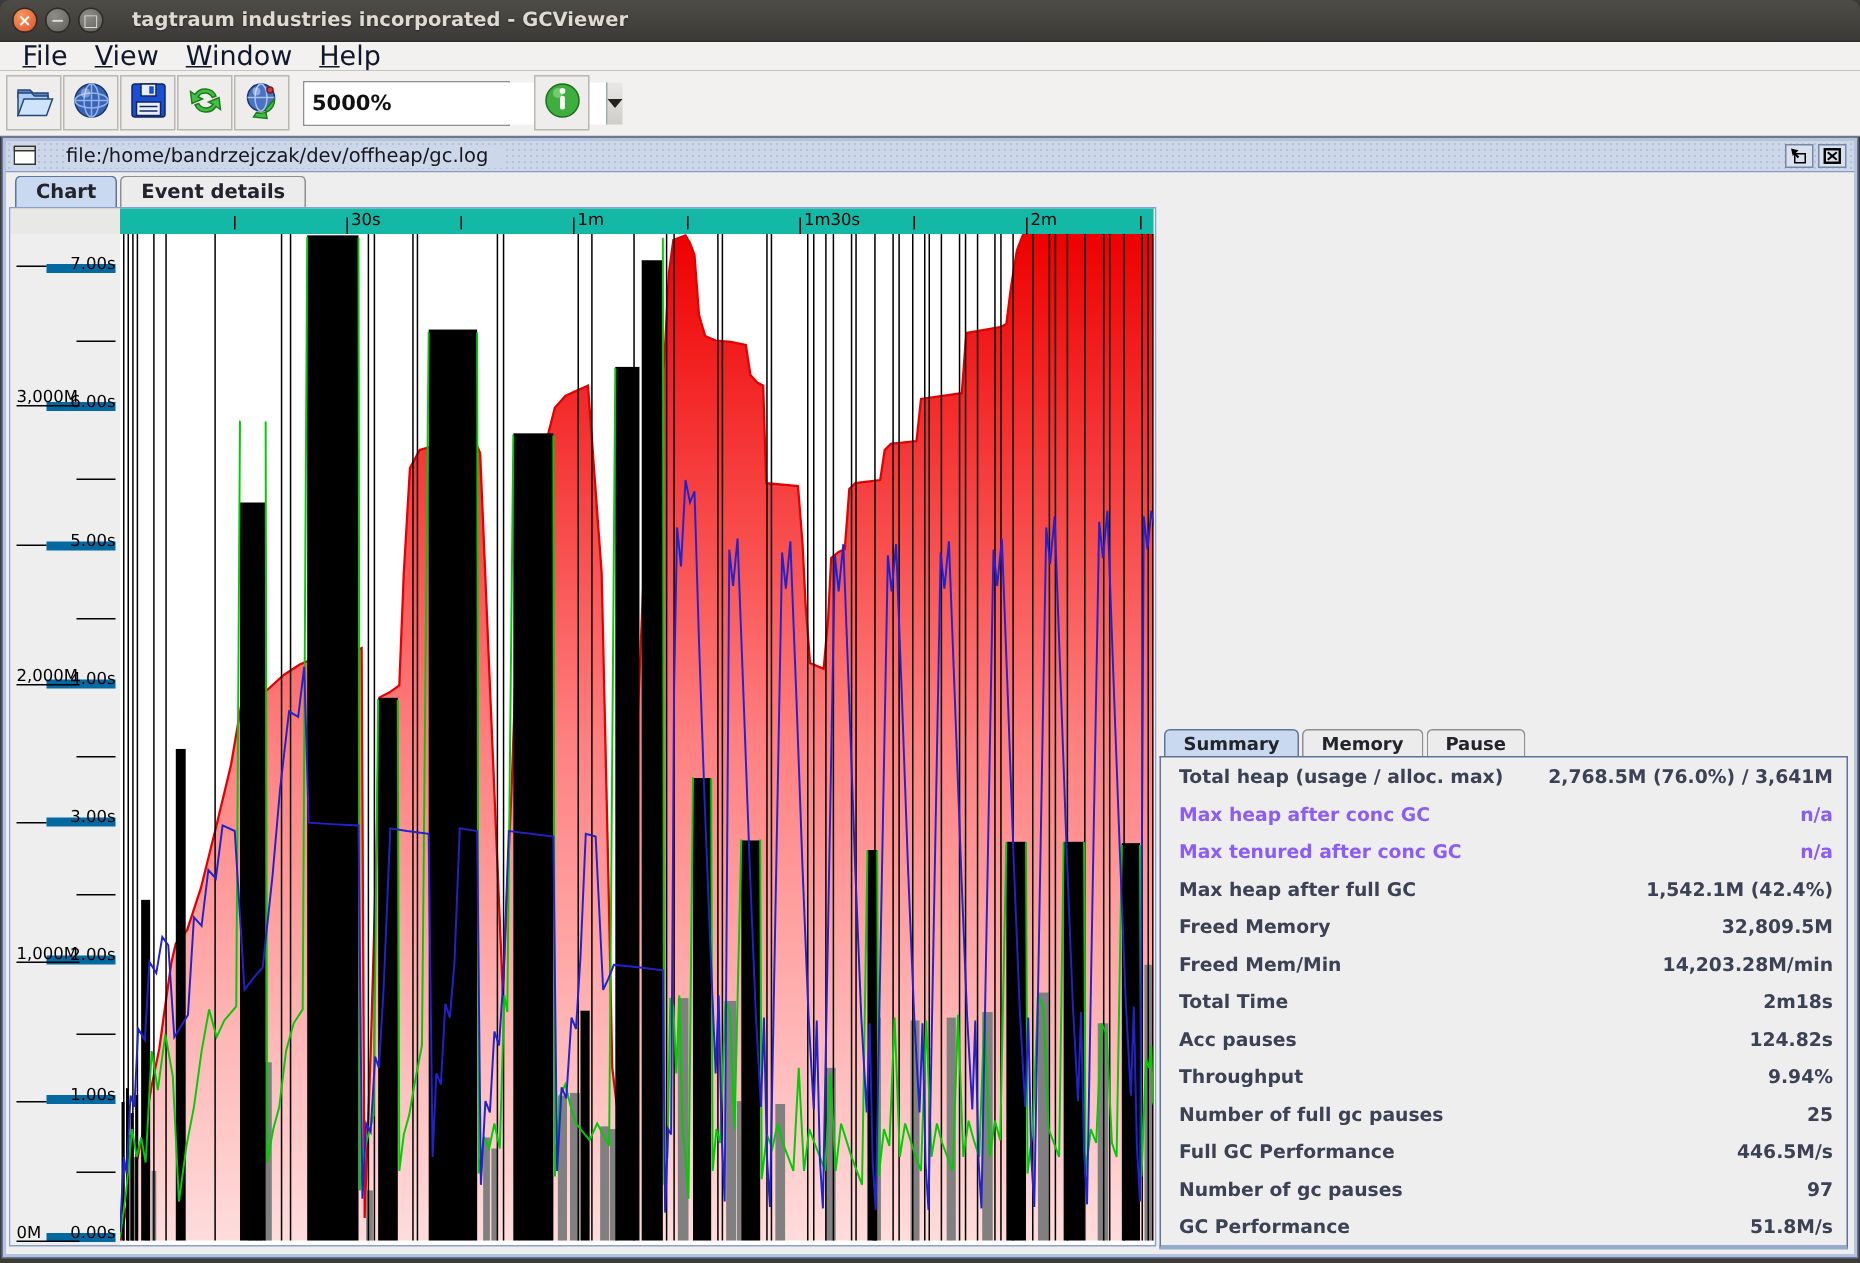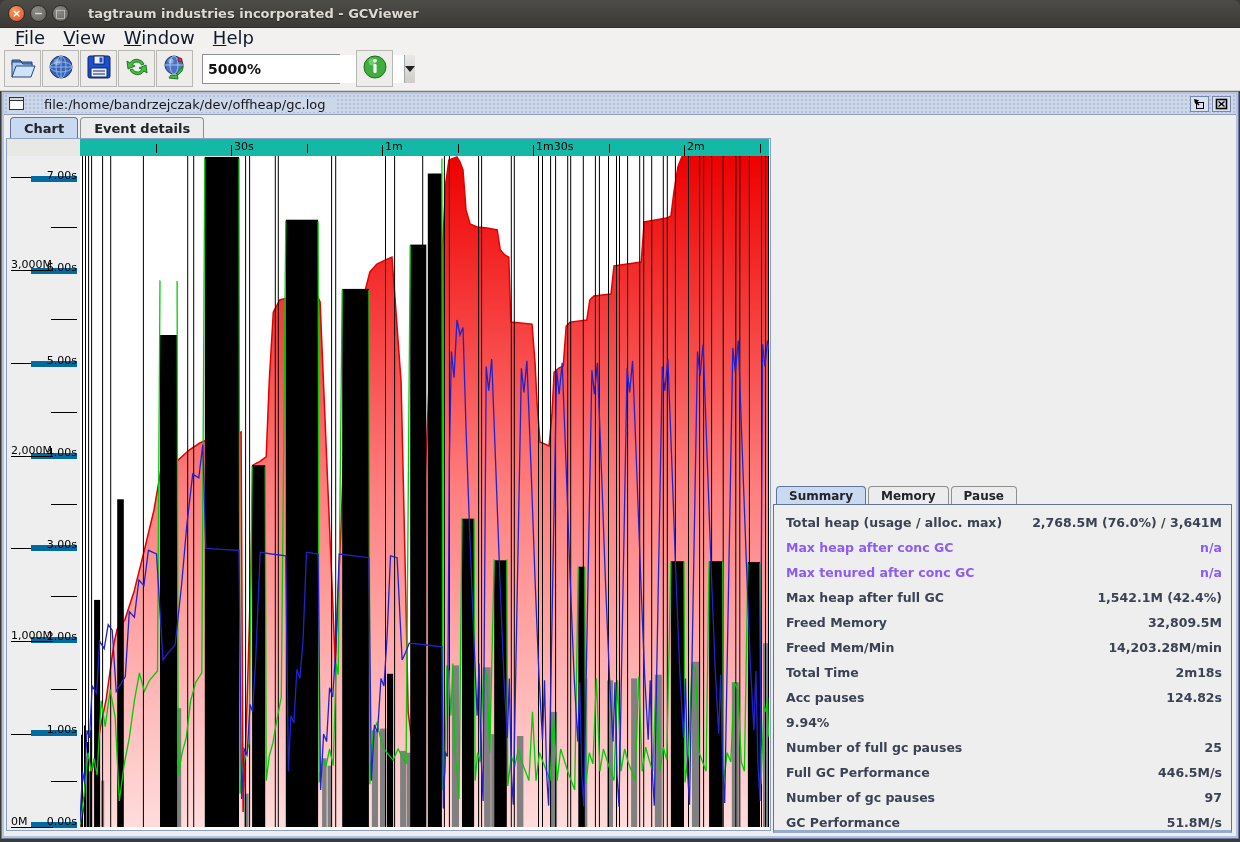--- a/index.html
+++ b/index.html
@@ -90,21 +90,21 @@
   .rightpanel { flex:1; position:relative; background:#eeeeee; }
   .rtabs { position:absolute; left:2px; top:346px; height:20px; display:flex;
            align-items:flex-end; padding-left:3px; z-index:2;}
   .rtab { font-size:12px; font-weight:bold; color:#22232b; padding:2px 12px 1px;
           border:1px solid #8f8f8f; border-bottom:none; background:#ececec;
           border-radius:4px 4px 0 0; margin-right:2px; }
   .rtab.sel { background:#c8d9f0; border-color:#5f739c; }
   .rcontent { position:absolute; left:2px; right:4px; top:366px; height:329px;
               border:1px solid #5f739c; border-bottom:3px solid #96aacc;
               background:#eeeeee; overflow:hidden; }
-  .srow { height:25px; display:flex; align-items:flex-end; padding:0 9px 0 12px;
+  .srow { height:25px; display:flex; align-items:center; padding:0 9px 0 12px;
           font-size:12.5px; font-weight:bold; color:#3b4254; }
   .srow .lbl { flex:1; }
   .srow .val { text-align:right; white-space:nowrap; }
   .srow.muted { color:#8b5cf6; }
 </style>
 </head>
 <body>
 
 <div class="window">
 
@@ -434,20 +434,21 @@
               </div>
               <div class="srow">
                 <span class="lbl">Total Time</span>
                 <span class="val">2m18s</span>
               </div>
               <div class="srow">
                 <span class="lbl">Acc pauses</span>
                 <span class="val">124.82s</span>
               </div>
               <div class="srow">
+                <span class="lbl">Throughput</span>
                 <span class="val">9.94%</span>
               </div>
               <div class="srow">
                 <span class="lbl">Number of full gc pauses</span>
                 <span class="val">25</span>
               </div>
               <div class="srow">
                 <span class="lbl">Full GC Performance</span>
                 <span class="val">446.5M/s</span>
               </div>

